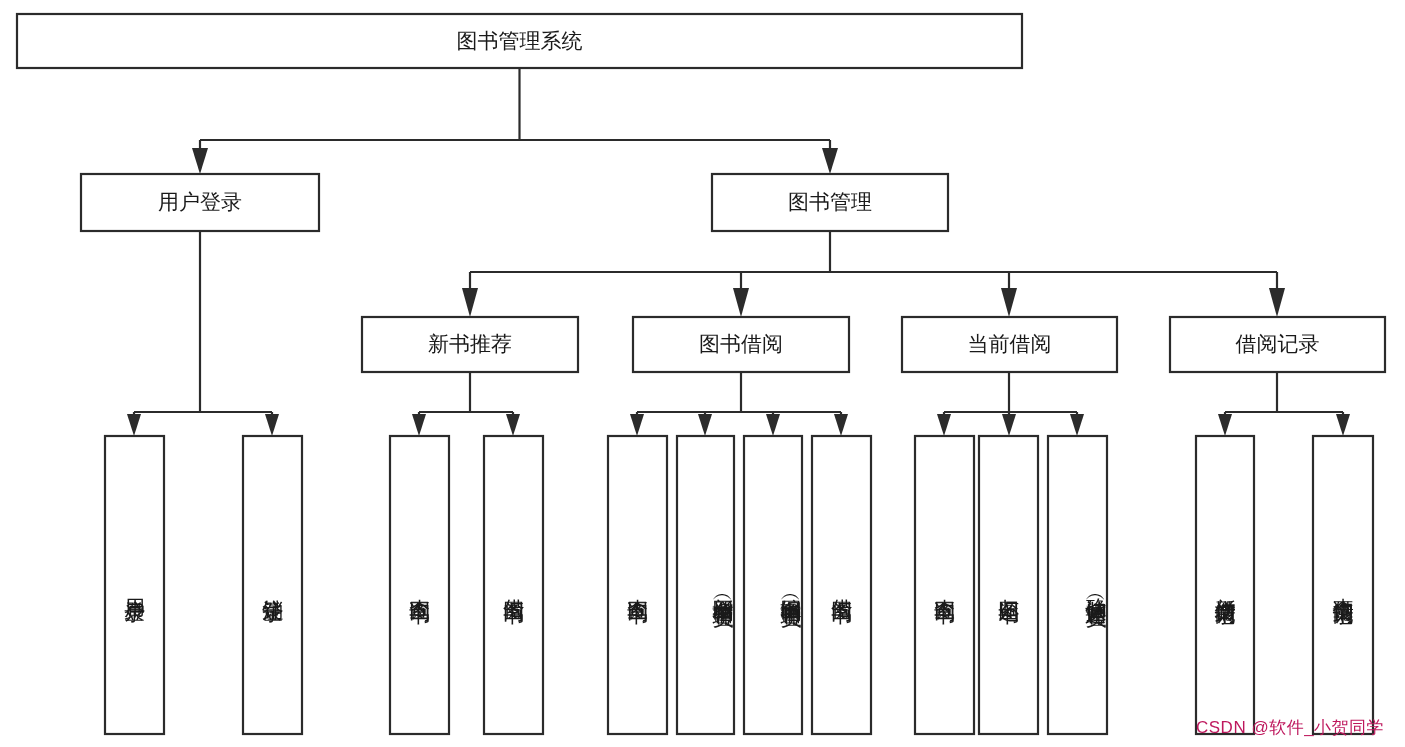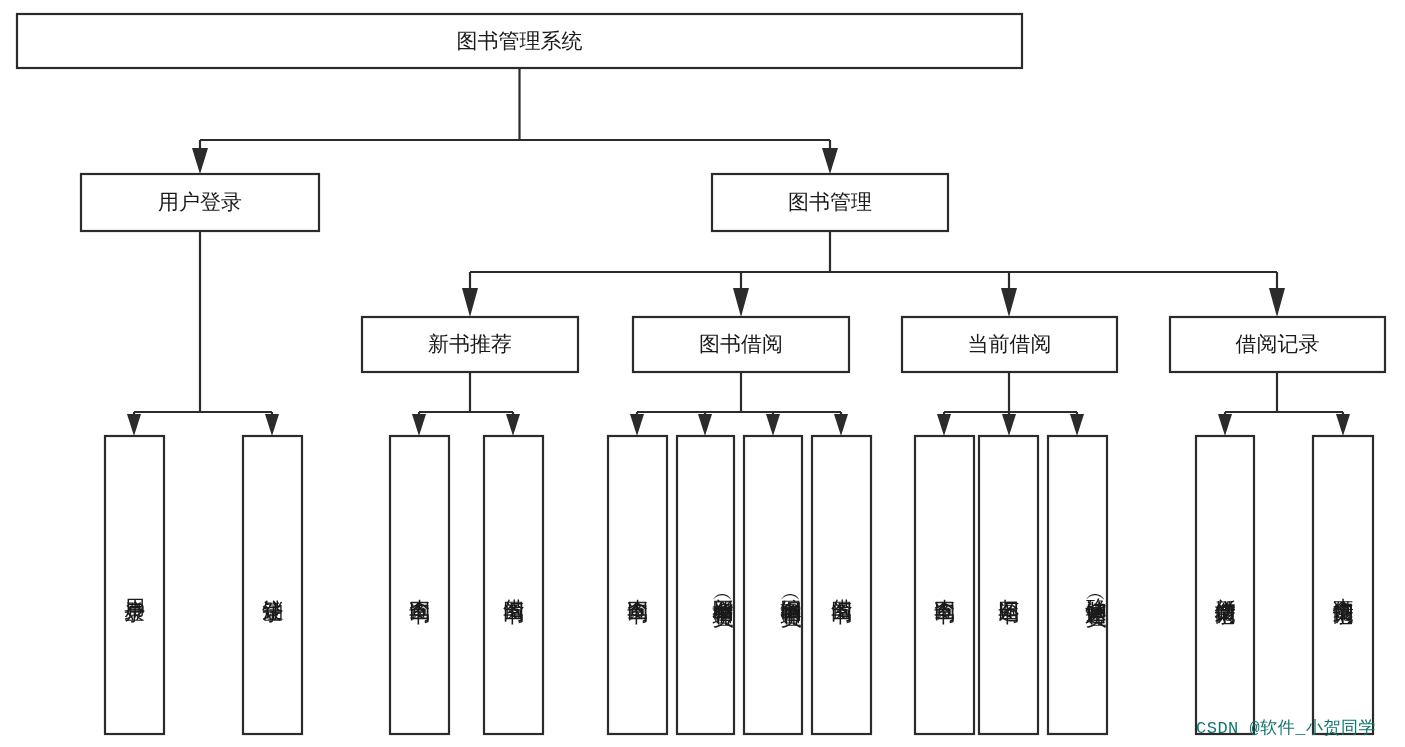--- a/index.html
+++ b/index.html
@@ -58,23 +58,23 @@
     color: #1a1a1a;
     letter-spacing: 1.5px;
     white-space: nowrap;
     display: flex;
     align-items: center;
     justify-content: center;
     pointer-events: none;
   }
   .watermark {
     position: absolute;
-    font-family: Liberation Mono, monospace;
+    font-family: Liberation Sans, sans-serif;
     font-size: 17px;
-    color: #0f766e;
+    color: #be185d;
     white-space: nowrap;
     letter-spacing: 0.5px;
   }
 </style>
 </head>
 <body>
 
 <div id="diagram-root">
 
   <svg class="diagram-canvas" viewBox="0 0 1405 747" xmlns="http://www.w3.org/2000/svg">

